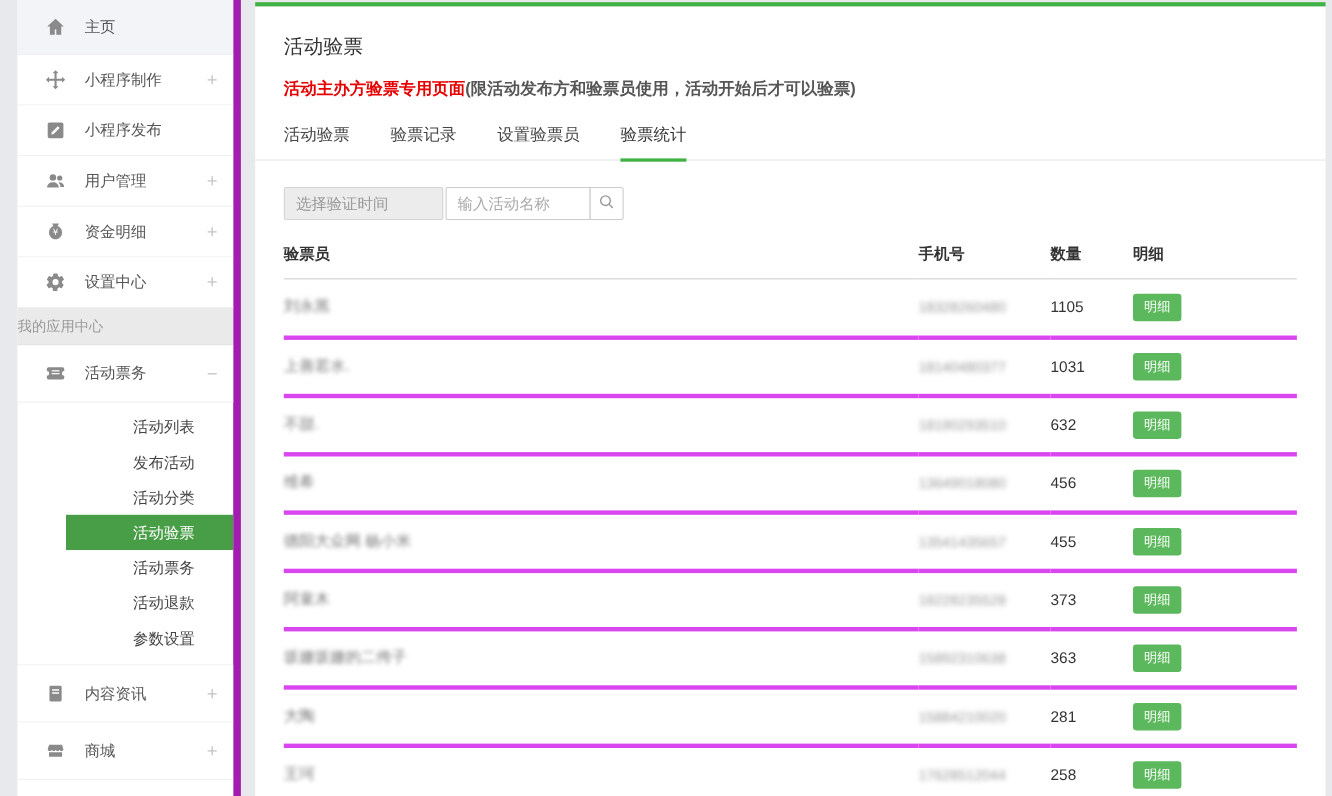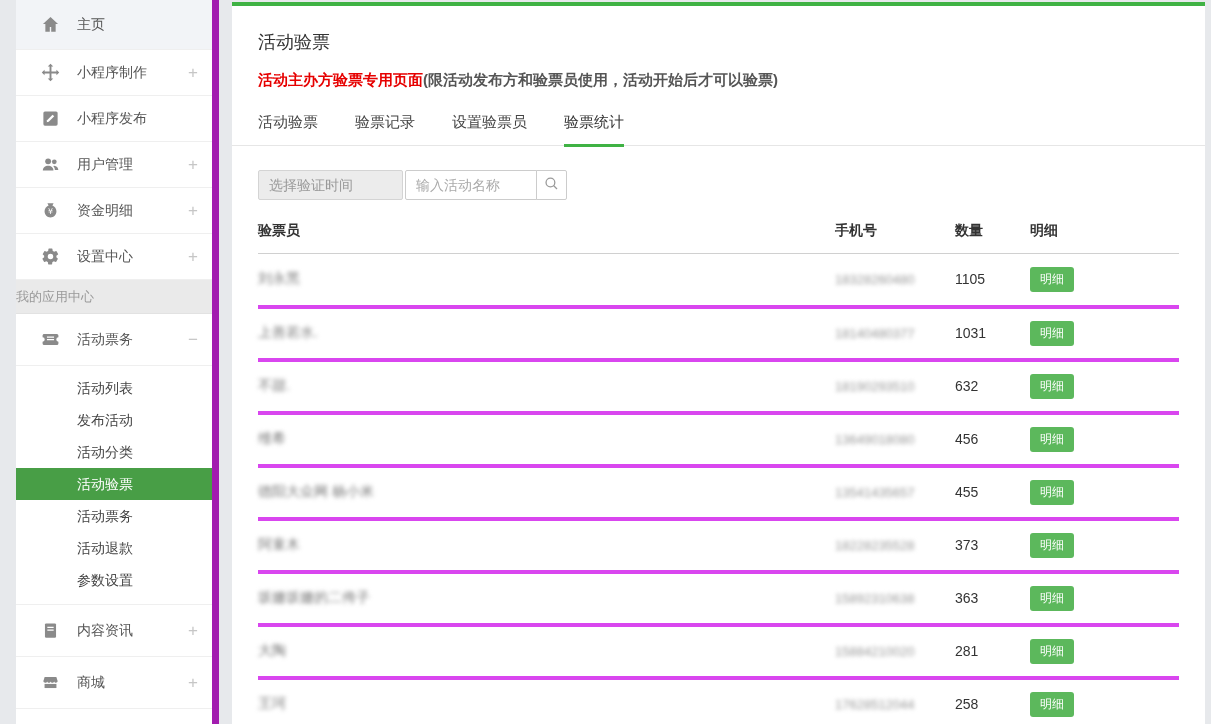--- a/index.html
+++ b/index.html
@@ -32,21 +32,21 @@
   .side-item .icon svg { width:19px; height:19px; fill:#8a8a8a; }
   .side-item .label { font-size:14px; color:#555; }
   .expand { position:absolute; right:14px; color:#c6c6c6; font-size:17px; font-weight:300; }
   .section {
     height:34px; line-height:34px; background:#eaeaea; color:#9a9a9a;
     font-size:13px; border-bottom:1px solid #e2e2e2;
   }
   .submenu { border-bottom:1px solid #efefef; padding:6px 0 8px; }
   .sub-item {
     height:32px; line-height:32px; padding-left:61px;
-    font-size:14px; color:#444; cursor:pointer;
+    font-size:14px; color:#444; cursor:pointer;margin-left:44px;
   }
   .sub-item.active { background:var(--selected); color:#fff; }
   
   .content { position:absolute; left:232px; top:2px; width:973px; height:722px; }
   .green-bar { height:4px; background:var(--accent); }
   .card { background:#fff; height:718px; padding:0 26px; overflow:hidden; }
   .page-title { padding-top:24px; font-size:18px; font-weight:400; color:#333; }
   .notice { margin-top:17px; font-size:15px;font-weight:bold; }
   .notice .red { color:var(--red); }
   .notice .gray { color:#555; }

